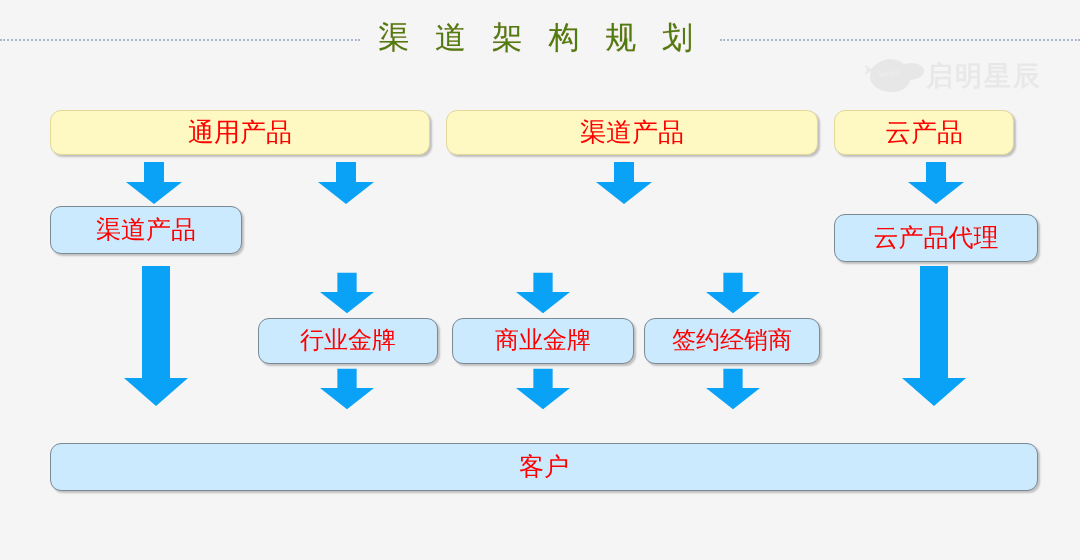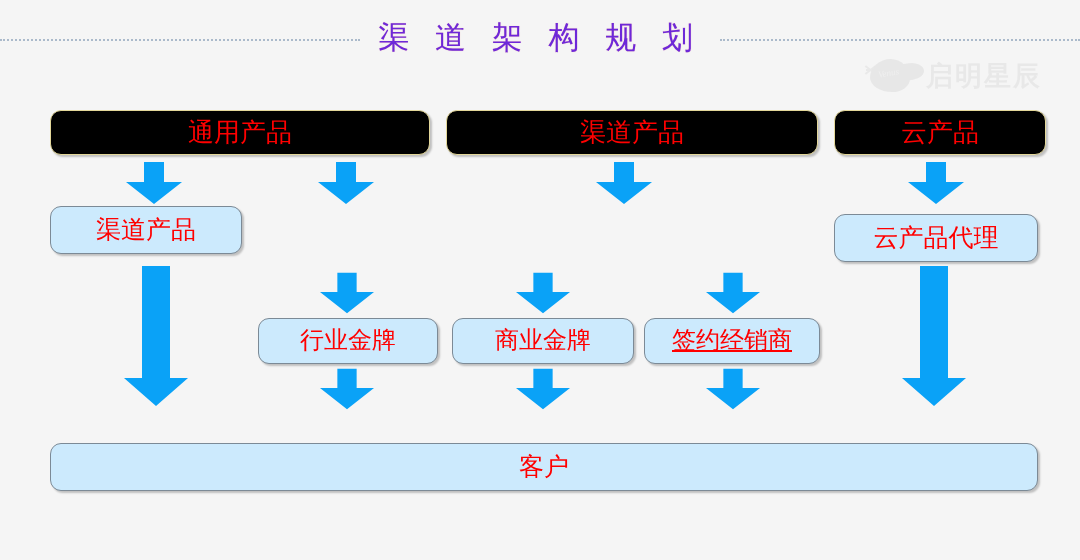--- a/index.html
+++ b/index.html
@@ -38,21 +38,21 @@
     flex: 1 1 auto;
     height: 0;
     border-top: 2px dotted #9fb0c4;
     opacity: .85;
     margin-top: 4px;
   }
   .title-rule.left  { margin-right: 14px; }
   .title-rule.right { margin-left: 14px; }
   .deck-title {
     flex: 0 0 auto;
-    color: #6d28d9;
+    color: #4d7c0f;
     font-size: 31px;
     letter-spacing: 9px;
     font-weight: 400;
     white-space: nowrap;
     text-shadow: 0 0 1px rgba(255,0,0,.25);
     padding: 0 4px;
     font-family: "Liberation Serif", "DejaVu Serif", serif;
   }
 
   
@@ -131,21 +131,21 @@
     display: flex;
     align-items: center;
     justify-content: center;
     text-align: center;
     color: #ff0000;
     line-height: 1.22;
     box-shadow: 2px 2px 2px rgba(0,0,0,.22);
     font-family: "Liberation Serif", "DejaVu Serif", serif;
   }
   .node.cream {
-    background: #000000;
+    background: #fef9c3;
     border: 1.5px solid #e3d79a;
     font-size: 26px;
   }
   .node.blue {
     background: #cceafd;
     border: 1.5px solid #7c8a96;
     font-size: 25px;
   }
   .node.blue.small { font-size: 24px; }
   .node .l2 { display:block; }
@@ -183,21 +183,21 @@
   </div>
 
   <div class="node cream" style="left:50px; top:110px; width:380px; height:45px;">
     <span>通用产品</span>
   </div>
 
   <div class="node cream" style="left:446px; top:110px; width:372px; height:45px;">
     <span>渠道产品</span>
   </div>
 
-  <div class="node cream" style="left:834px; top:110px; width:212px; height:45px;">
+  <div class="node cream" style="left:834px; top:110px; width:180px; height:45px;">
     <span>云产品</span>
   </div>
 
   <div class="arrow" style="left:126px; top:162px;">
     <svg width="56" height="42" viewBox="0 0 56 42">
         <polygon points="18,0 38,0 38,20 56,20 28,42 0,20 18,20" fill="#0aa2f7"></polygon>
       </svg>
   </div>
   <div class="arrow" style="left:318px; top:162px;">
     <svg width="56" height="42" viewBox="0 0 56 42">
@@ -253,21 +253,21 @@
   </div>
 
   <div class="node blue small" style="left:258px; top:318px; width:180px; height:46px;">
     <span>行业金牌</span>
   </div>
 
   <div class="node blue small" style="left:452px; top:318px; width:182px; height:46px;">
     <span>商业金牌</span>
   </div>
 
-  <div class="node blue small" style="left:644px; top:318px; width:176px; height:46px;text-decoration:underline;">
+  <div class="node blue small" style="left:644px; top:318px; width:176px; height:46px;">
     <span>签约经销商</span>
   </div>
 
   <div class="arrow" style="left:320px; top:368px;">
     <svg width="54" height="42" viewBox="0 0 56 42">
         <polygon points="18,0 38,0 38,20 56,20 28,42 0,20 18,20" fill="#0aa2f7"></polygon>
       </svg>
   </div>
   <div class="arrow" style="left:516px; top:368px;">
     <svg width="54" height="42" viewBox="0 0 56 42">

